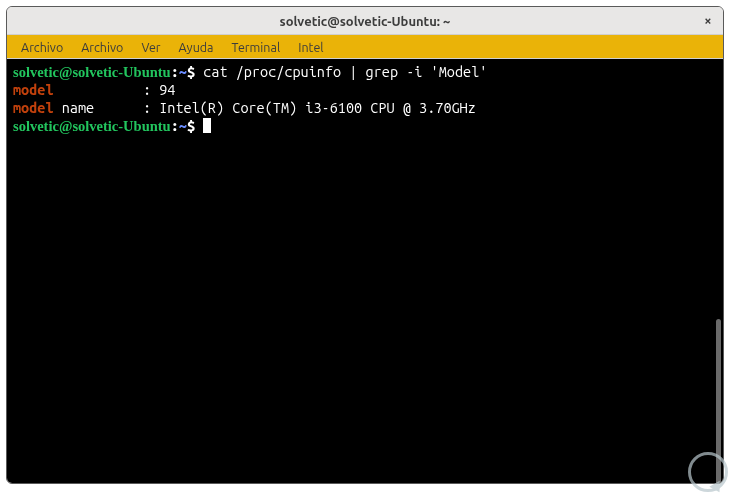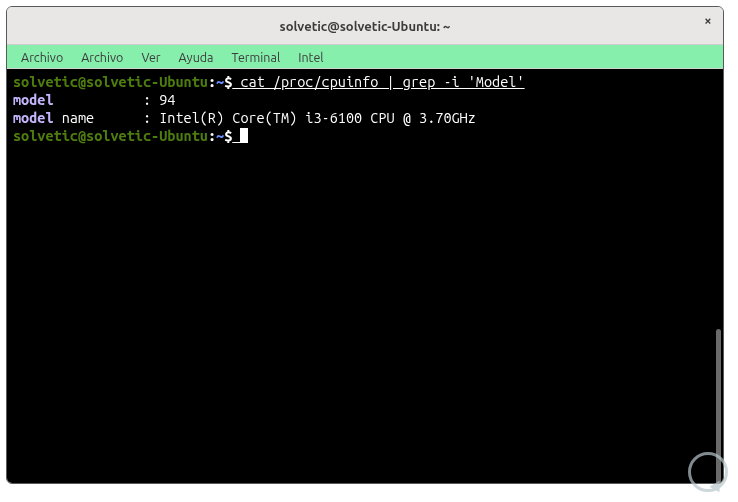--- a/index.html
+++ b/index.html
@@ -18,21 +18,21 @@
       width: 718px;
       height: 478px;
       background: #f2f1f0;
       border: 1px solid #5a5a5a;
       border-radius: 6px;
       overflow: hidden;
       display: flex;
       flex-direction: column;
     }
     .titlebar {
-      height: 38px;
+      height: 28px;
       background: #e8e7e6;
       display: flex;
       align-items: center;
       justify-content: center;
       position: relative;
       border-bottom: 1px solid #cfcfcf;
     }
     .titlebar-title {
       font-size: 13px;
       font-weight: bold;
@@ -47,21 +47,21 @@
       display: flex;
       align-items: center;
       justify-content: center;
       font-size: 13px;
       font-weight: bold;
       color: #3c3c3c;
       cursor: pointer;
     }
     .menubar {
       height: 24px;
-      background: #86efac;
+      background: #eab308;
       display: flex;
       align-items: center;
       padding: 0 6px;
       gap: 2px;
       border-bottom: 1px solid #d0d0d0;
     }
     .menu-item {
       font-size: 12.5px;
       color: #3c3c3c;
       padding: 2px 8px;
@@ -72,26 +72,26 @@
       background: #000000;
       padding: 4px 6px;
       font-family: "Ubuntu Mono", "DejaVu Sans Mono", monospace;
       font-size: 14.5px;
       line-height: 18px;
       color: #ffffff;
       overflow: hidden;
       position: relative;
       white-space: pre;
     }
-    .prompt-user { color: #4d7c0f; font-weight: bold; }
+    .prompt-user { color: #22c55e; font-weight: bold; font-family: Liberation Serif, serif; }
     .prompt-sep  { color: #ffffff; font-weight: bold; }
     .prompt-path { color: #6a8cff; font-weight: bold; }
     .prompt-dollar { color: #ffffff; font-weight: bold; }
-    .cmd-text { color: #ffffff; text-decoration: underline; }
-    .grep-key  { color: #c4b5fd; font-weight: bold; }
+    .cmd-text { color: #ffffff; }
+    .grep-key  { color: #c2410c; font-weight: bold; }
     .grep-rest { color: #ffffff; }
     .cursor-block {
       display: inline-block;
       width: 8px;
       height: 15px;
       background: #ffffff;
       vertical-align: text-bottom;
       margin-bottom: 1px;
     }
     .scrollbar {

